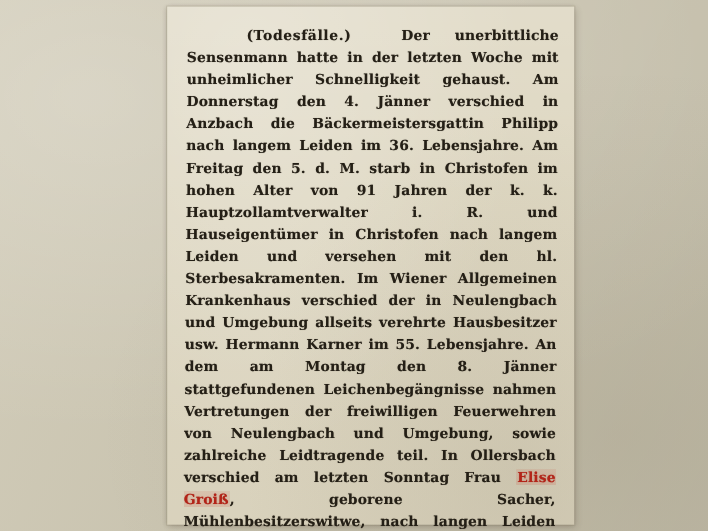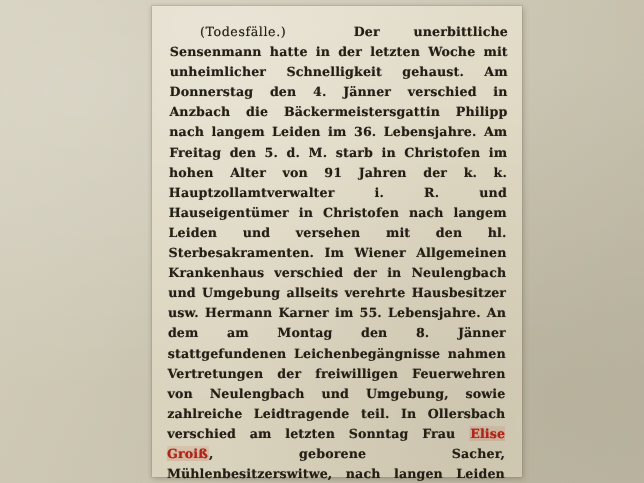--- a/index.html
+++ b/index.html
@@ -69,22 +69,23 @@
     word-spacing: 1px;
     font-weight: 600;
     text-shadow: 0 0 0.7px rgba(40,33,20,0.55);
     transform: skewX(-0.4deg);
   }
   #article p {
     margin: 0;
     text-indent: 30px;
   }
   .headword {
-    font-weight: 400;
+    font-weight: 700;
     letter-spacing: 0.6px;
+    margin-left: 24px;
   }
   .highlight {
     color: #b32418;
     font-weight: 700;
     background: linear-gradient(180deg, rgba(200,60,40,0.10), rgba(200,60,40,0.16));
     padding: 0 1px;
     border-radius: 1px;
     text-shadow: 0 0 0.8px rgba(150,25,15,0.6);
   }
   .sp { white-space: pre; }

